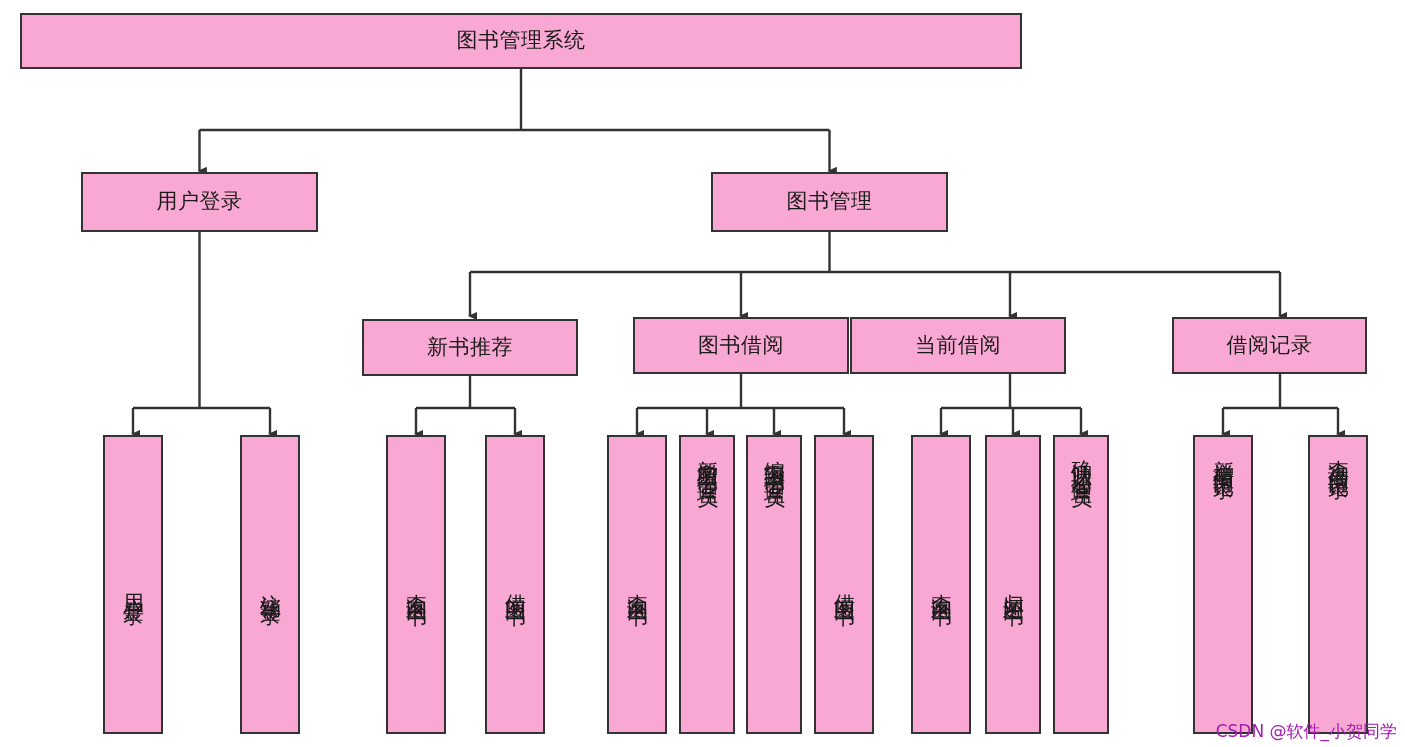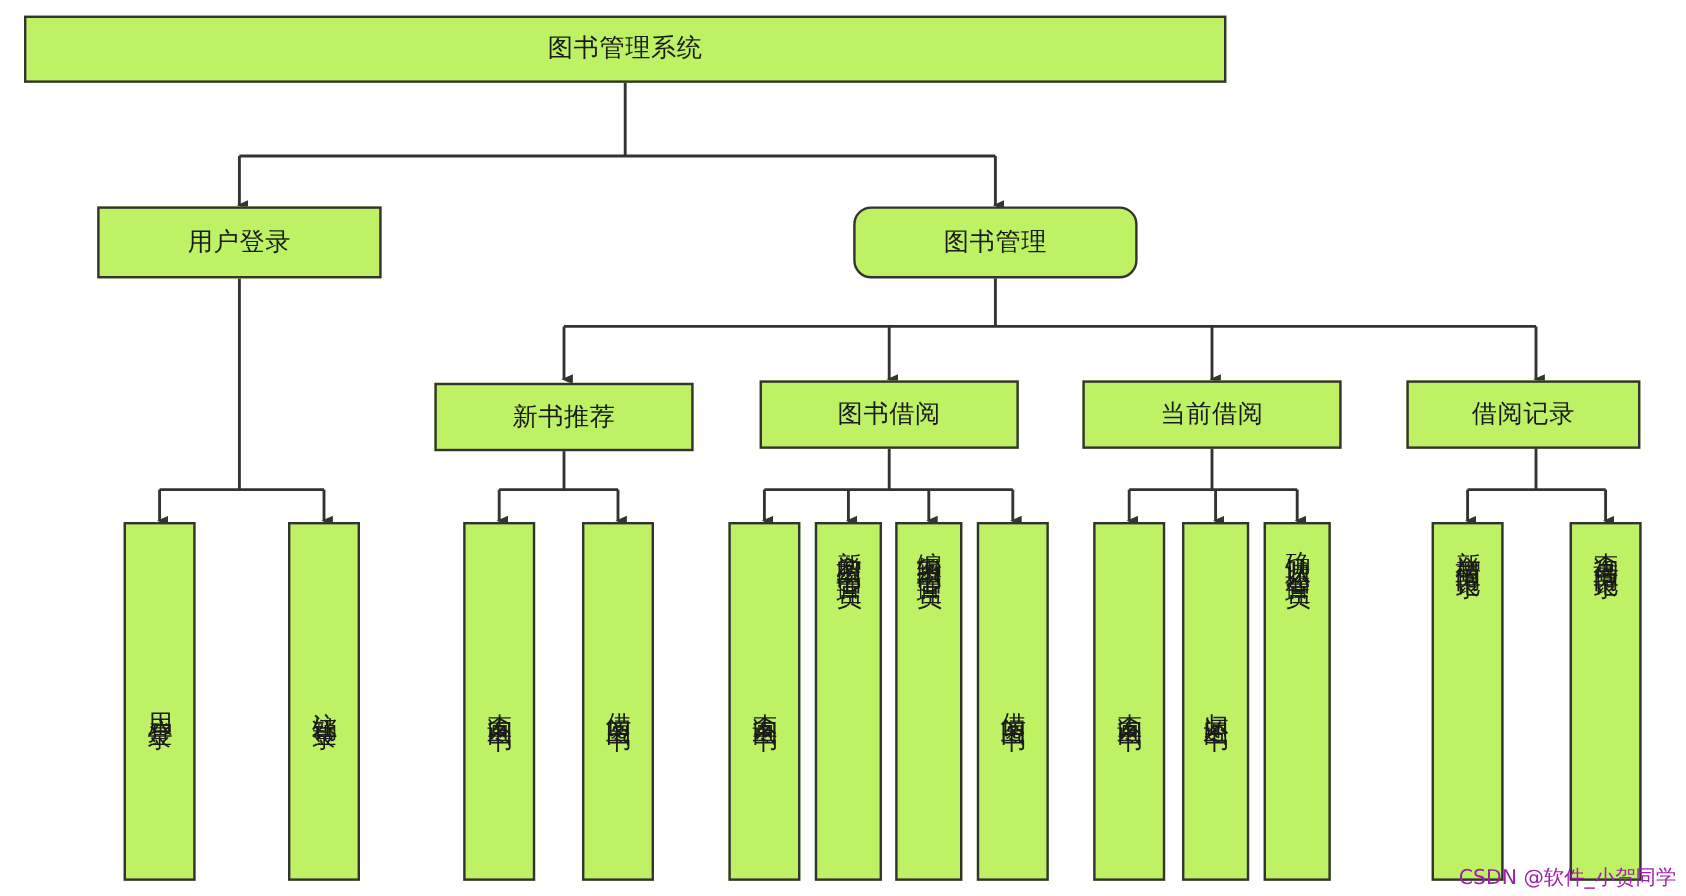--- a/index.html
+++ b/index.html
@@ -20,21 +20,21 @@
   #diagram-svg {
     position: absolute;
     left: 0;
     top: 0;
     width: 1405px;
     height: 747px;
   }
   .node-box {
     position: absolute;
     box-sizing: border-box;
-    background: #bef264;
+    background: #f9a8d4;
     border: 2px solid #333333;
     display: flex;
     align-items: center;
     justify-content: center;
   }
   .node-label-h {
     font-size: 21px;
     color: #1a1a1a;
     line-height: 1.2;
     letter-spacing: 0.5px;
@@ -116,30 +116,30 @@
       </g>
   </svg>
 
   <div id="nodes-layer">
       <div class="node-box" style="left: 20px; top: 13px; width: 1002px; height: 56px;">
         <span class="node-label-h">图书管理系统</span>
       </div>
       <div class="node-box" style="left: 81px; top: 172px; width: 237px; height: 60px;">
         <span class="node-label-h">用户登录</span>
       </div>
-      <div class="node-box" style="left: 711px; top: 172px; width: 237px; height: 60px; border-radius: 15px;">
+      <div class="node-box" style="left: 711px; top: 172px; width: 237px; height: 60px;">
         <span class="node-label-h">图书管理</span>
       </div>
       <div class="node-box" style="left: 362px; top: 319px; width: 216px; height: 57px;">
         <span class="node-label-h">新书推荐</span>
       </div>
       <div class="node-box" style="left: 633px; top: 317px; width: 216px; height: 57px;">
         <span class="node-label-h">图书借阅</span>
       </div>
-      <div class="node-box" style="left: 902px; top: 317px; width: 216px; height: 57px;">
+      <div class="node-box" style="left: 850px; top: 317px; width: 216px; height: 57px;">
         <span class="node-label-h">当前借阅</span>
       </div>
       <div class="node-box" style="left: 1172px; top: 317px; width: 195px; height: 57px;">
         <span class="node-label-h">借阅记录</span>
       </div>
       <div class="node-box vertical vcenter" style="left: 103px; top: 435px; width: 60px; height: 299px;">
         <span class="node-label-v">用户登录</span>
       </div>
       <div class="node-box vertical vcenter" style="left: 240px; top: 435px; width: 60px; height: 299px;">
         <span class="node-label-v">注销登录</span>

